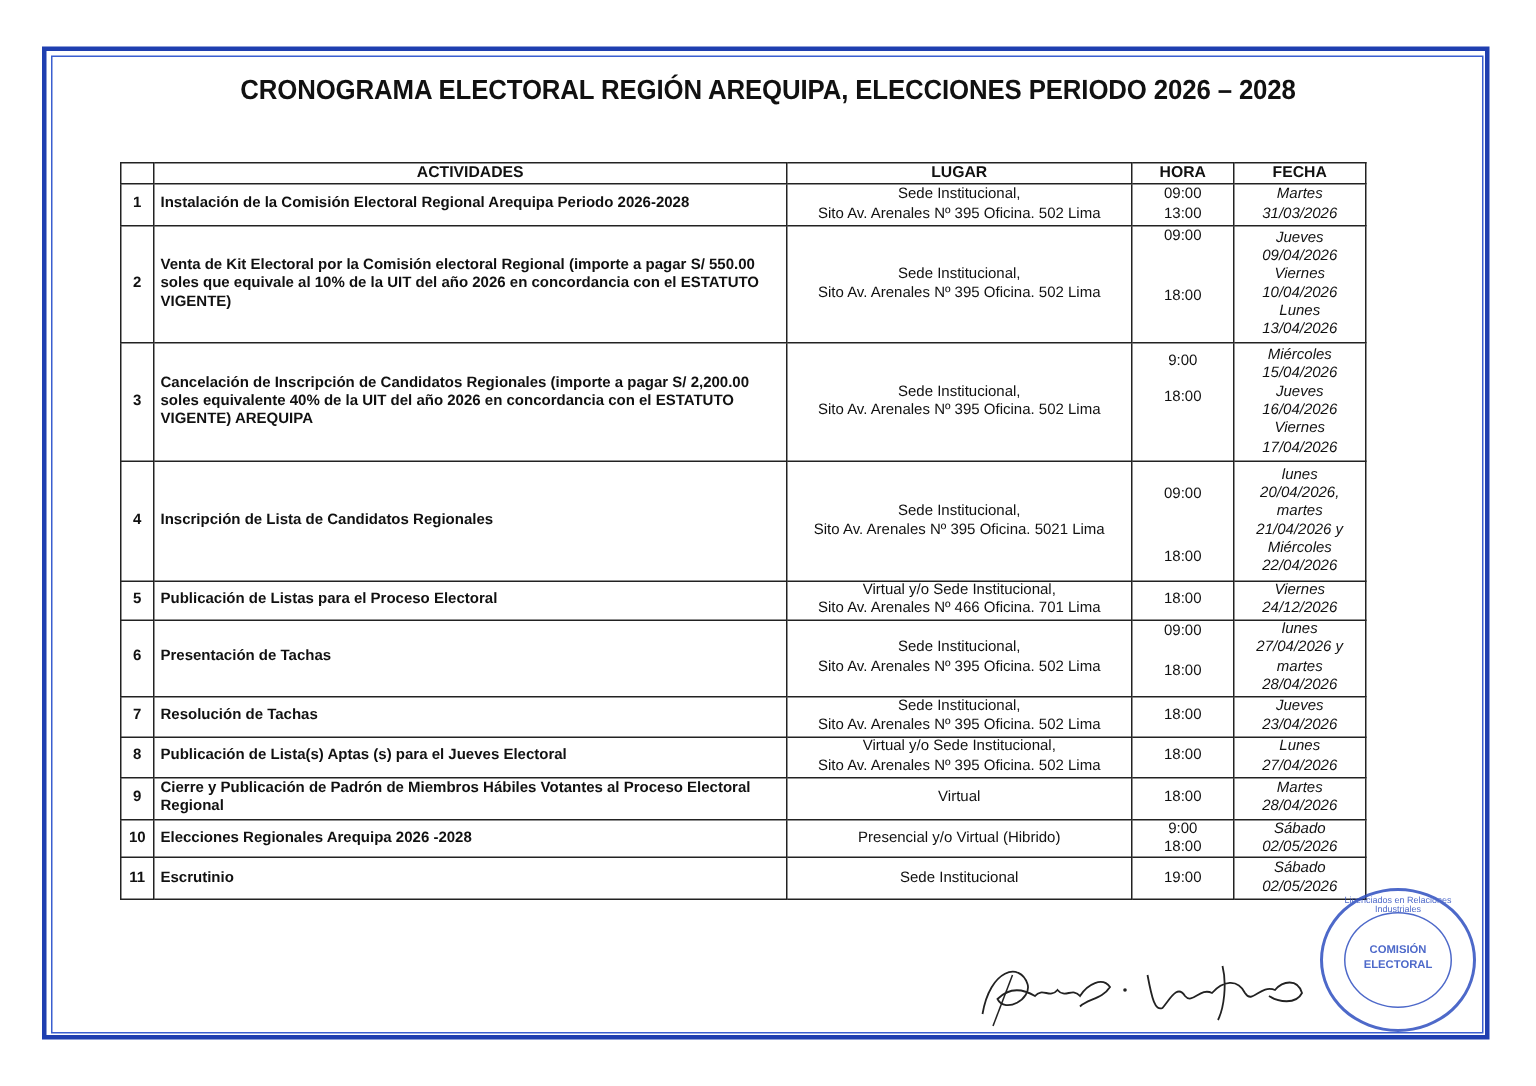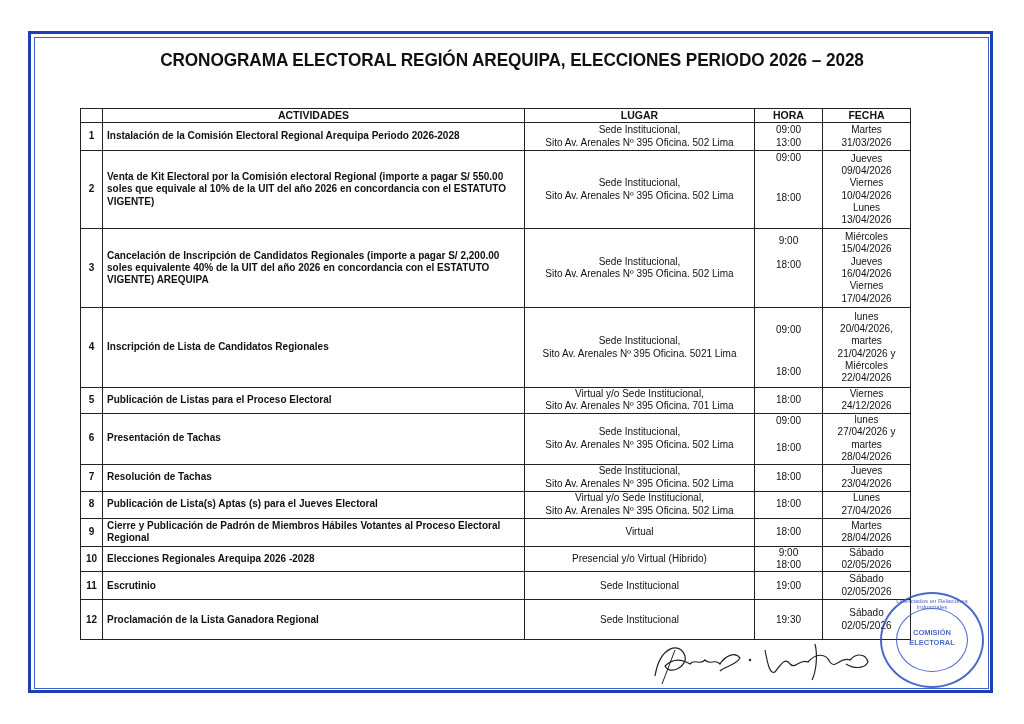--- a/index.html
+++ b/index.html
@@ -28,21 +28,21 @@
       border:1px solid #222; padding:0 4px; font-size:10px; line-height:12.3px;
       vertical-align:middle; overflow:hidden;
     }
     table.sched th { font-weight:bold; height:13px; text-align:center; font-size:10.5px; }
     col.c-num { width:22px; } col.c-act { width:422px; } col.c-lug { width:230px; }
     col.c-hora { width:68px; } col.c-fecha { width:88px; }
     td.num { text-align:center; font-weight:bold; font-size:9.5px; padding:0; }
     td.act { font-weight:bold; font-size:10.3px; line-height:12.5px; }
     td.lug { font-size:10px;text-align:center; }
     td.hora { text-align:center; position:relative; padding:0; }
-    td.fecha { text-align:center; padding:0 2px; }
+    td.fecha { text-align:center; padding:0 2px;font-style:italic; }
     .h-mid { position:absolute; left:0; right:0; text-align:center; }
     .line { display:block; }
     .stamp {
       position:absolute; left:880px; top:592px; width:100px; height:92px;
       border:2px solid #2f4fc0; border-radius:50%; opacity:0.85;
     }
     .stamp-inner {
       position:absolute; left:14px; top:14px; right:14px; bottom:14px;
       border:1px solid #2f4fc0; border-radius:50%;
     }
@@ -156,21 +156,21 @@
           <span class="line">21/04/2026 y</span>
           <span class="line">Miércoles</span>
           <span class="line">22/04/2026</span>
         </td>
       </tr>
       <tr style="height: 25px;">
         <td class="num">5</td>
         <td class="act">Publicación de Listas para el Proceso Electoral</td>
         <td class="lug">
           <span class="line">Virtual y/o Sede Institucional,</span>
-          <span class="line">Sito Av. Arenales Nº 395 Oficina. 701 Lima</span>
+          <span class="line">Sito Av. Arenales Nº 466 Oficina. 701 Lima</span>
         </td>
         <td class="hora" style="position: static;">
           <span class="line">18:00</span>
         </td>
         <td class="fecha">
           <span class="line">Viernes</span>
           <span class="line">24/12/2026</span>
         </td>
       </tr>
       <tr style="height: 51px;">
@@ -251,34 +251,20 @@
         </td>
       </tr>
       <tr style="height: 28px;">
         <td class="num">11</td>
         <td class="act">Escrutinio</td>
         <td class="lug">
           <span class="line">Sede Institucional</span>
         </td>
         <td class="hora" style="position: static;">
           <span class="line">19:00</span>
-        </td>
-        <td class="fecha">
-          <span class="line">Sábado</span>
-          <span class="line">02/05/2026</span>
-        </td>
-      </tr>
-      <tr style="height: 40px;">
-        <td class="num">12</td>
-        <td class="act">Proclamación de la Lista Ganadora Regional</td>
-        <td class="lug">
-          <span class="line">Sede Institucional</span>
-        </td>
-        <td class="hora" style="position: static;">
-          <span class="line">19:30</span>
         </td>
         <td class="fecha">
           <span class="line">Sábado</span>
           <span class="line">02/05/2026</span>
         </td>
       </tr>
     </tbody>
 </table>
 
 <div class="stamp">

